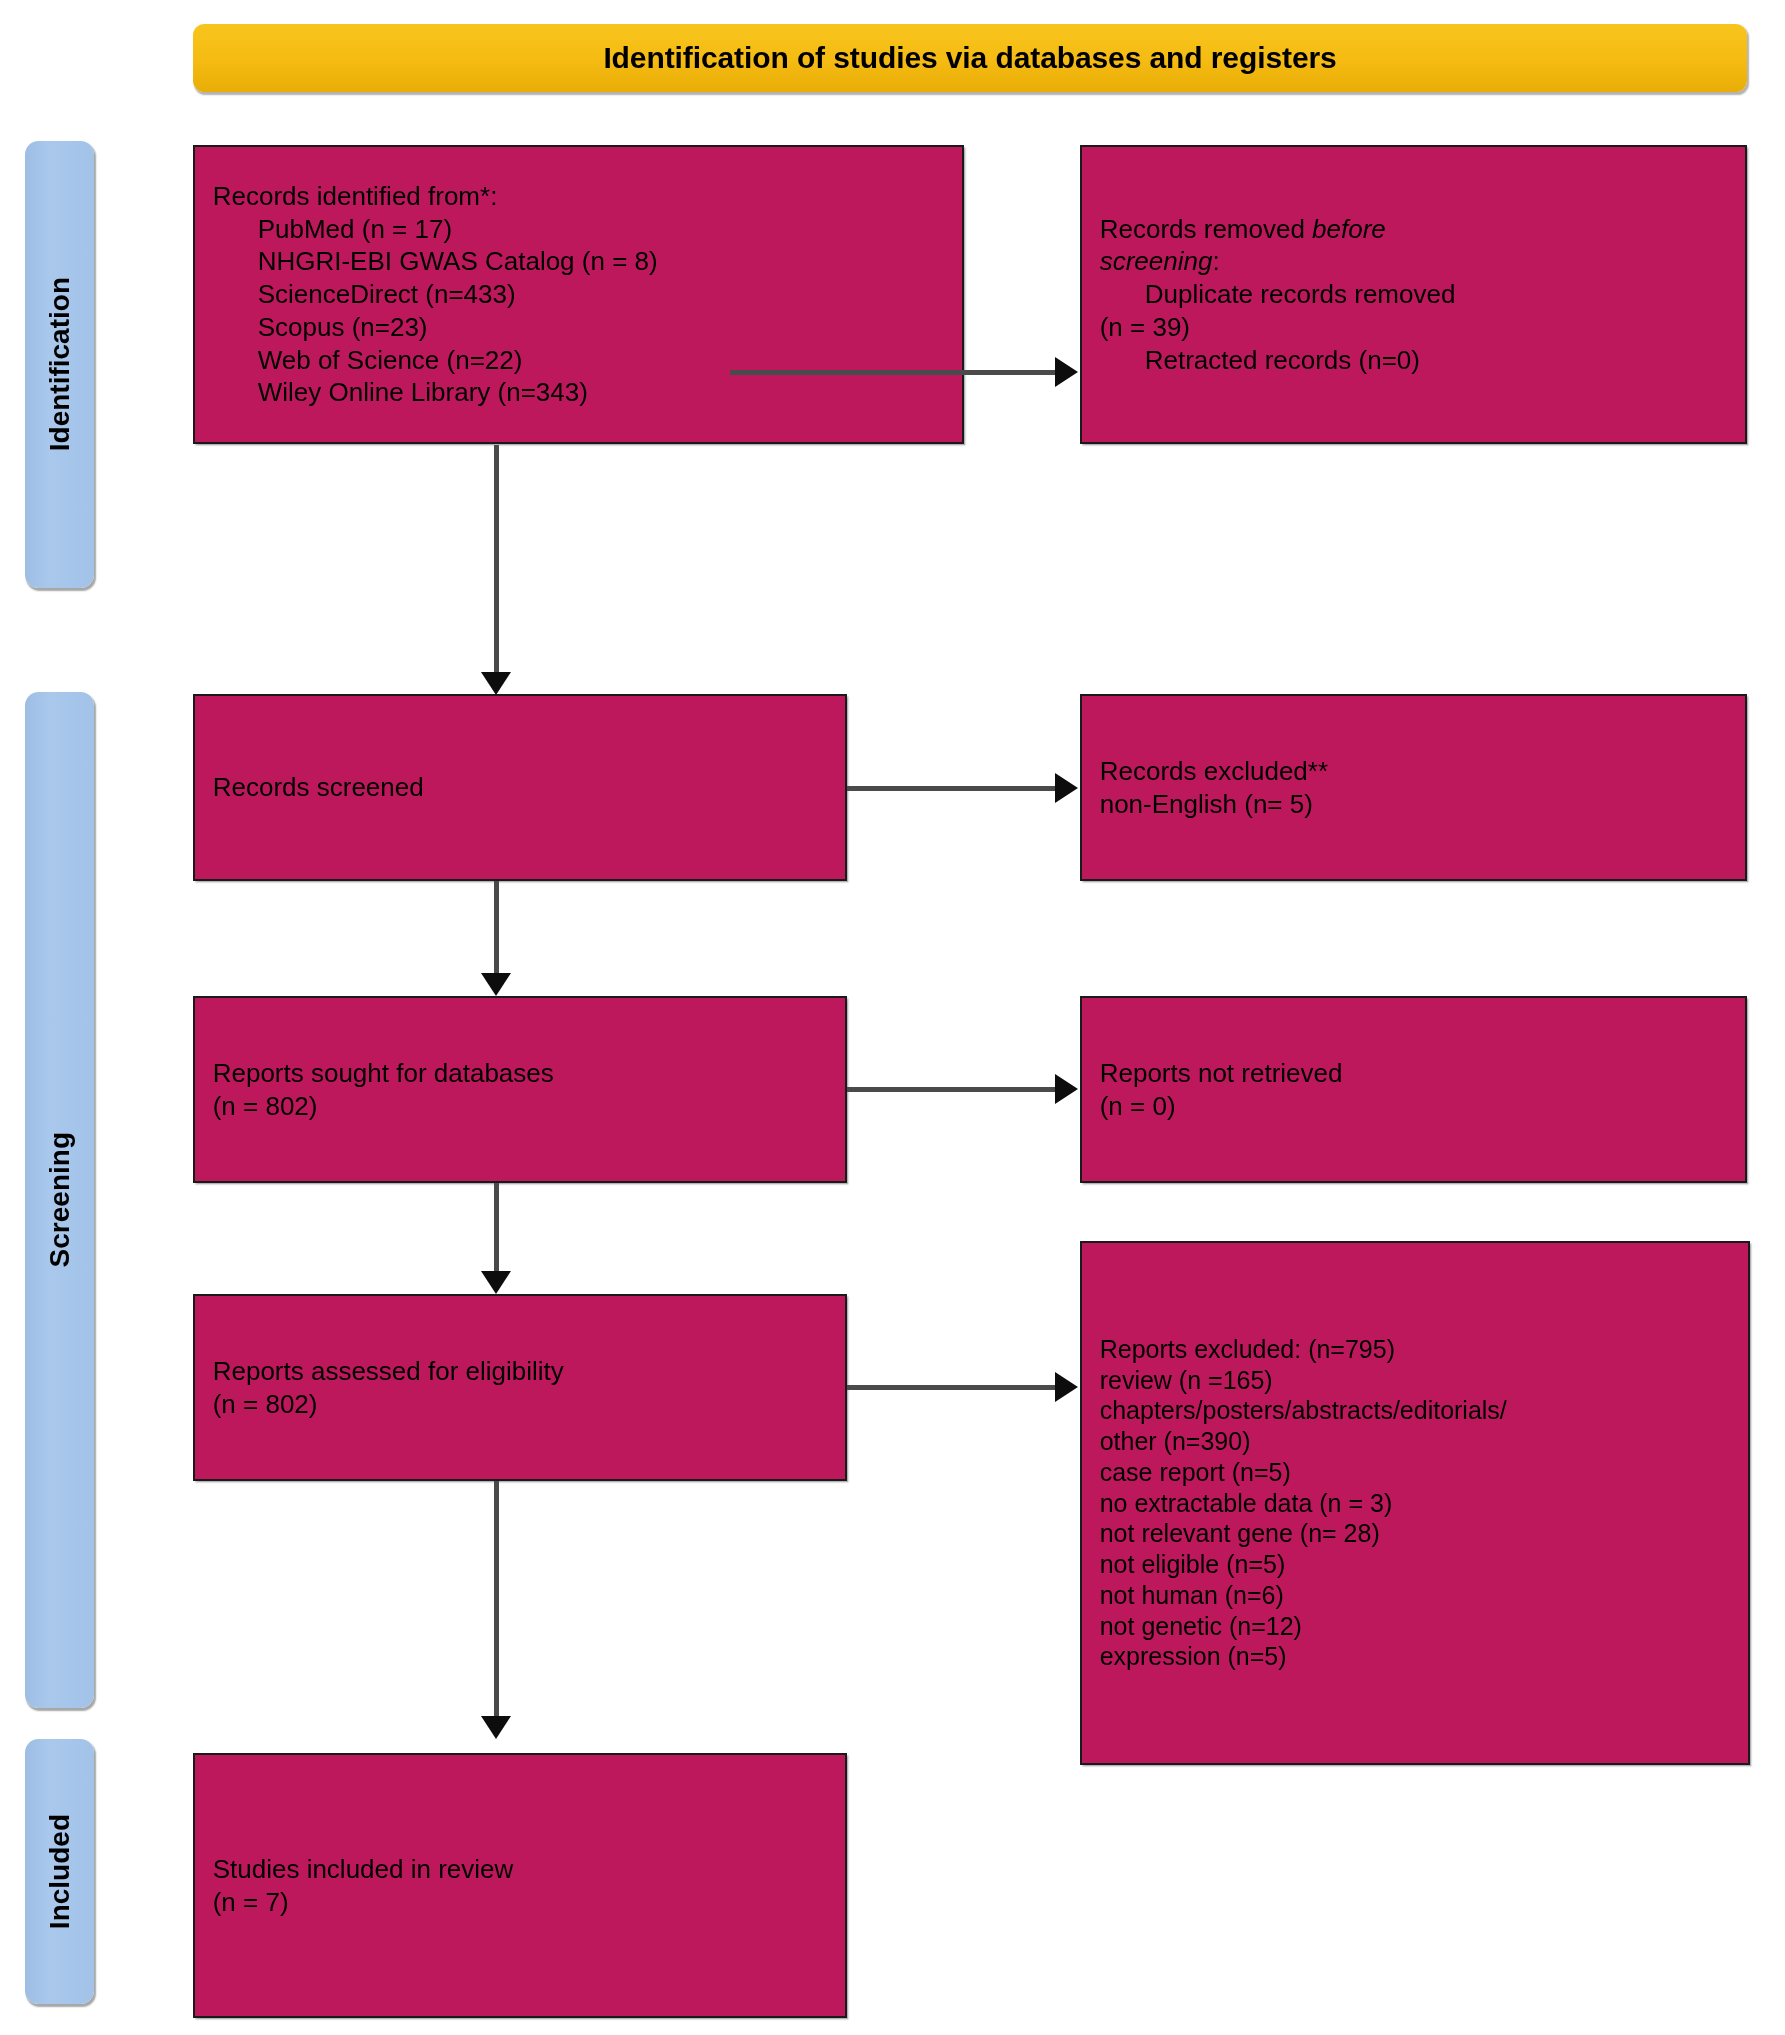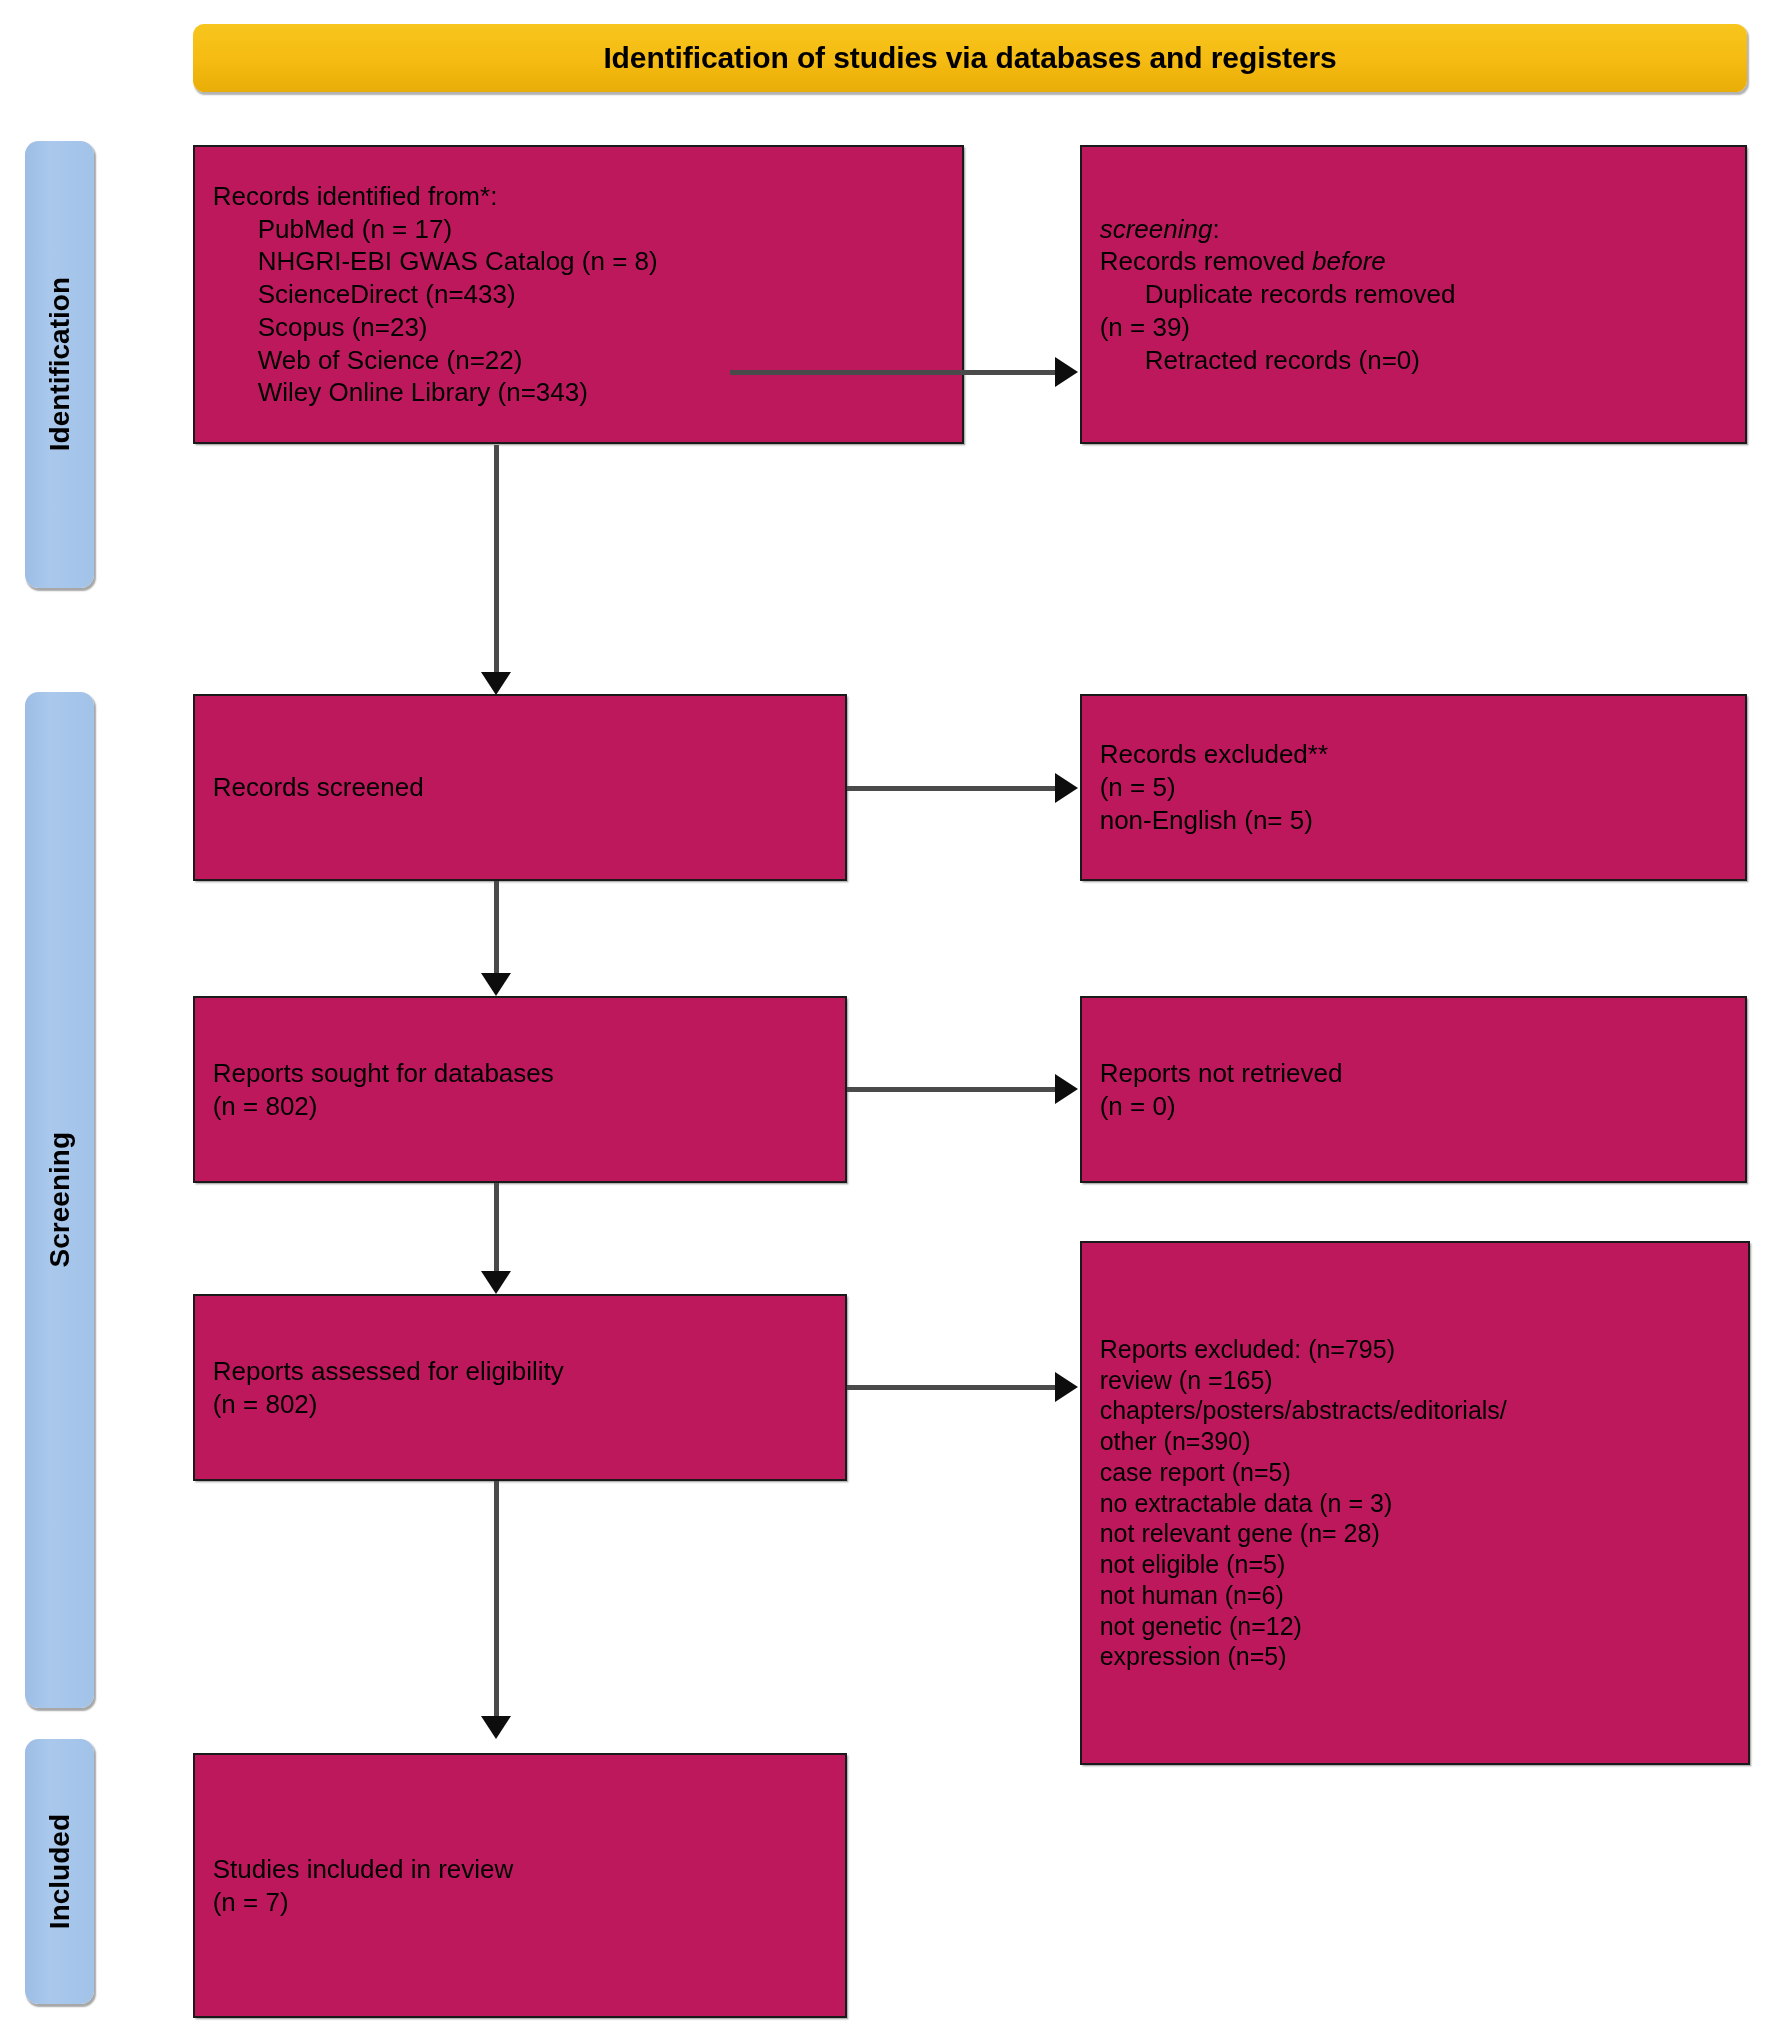--- a/index.html
+++ b/index.html
@@ -157,38 +157,37 @@
       <div class="line indent">NHGRI-EBI GWAS Catalog (n = 8)</div>
       <div class="line indent">ScienceDirect (n=433)</div>
       <div class="line indent">Scopus (n=23)</div>
       <div class="line indent">Web of Science (n=22)</div>
       <div class="line indent">Wiley Online Library (n=343)</div>
     </div>
   </div>
 
   <div class="fbox" id="box-removed">
     <div class="body">
+      <div class="line"><span>Records removed </span><span class="ital">before</span></div>
       <div class="line"><span class="ital">screening</span><span>:</span></div>
-      <div class="line"><span>Records removed </span><span class="ital">before</span></div>
       <div class="line indent">Duplicate records removed</div>
       <div class="line">(n = 39)</div>
       <div class="line indent">Retracted records (n=0)</div>
     </div>
   </div>
 
   <div class="fbox" id="box-screened">
     <div class="body">
       <div class="line">Records screened</div>
     </div>
   </div>
 
   <div class="fbox" id="box-rec-excluded">
     <div class="body">
       <div class="line">Records excluded**</div>
-      <div class="line">(n = 5)</div>
       <div class="line">non-English (n= 5)</div>
     </div>
   </div>
 
   <div class="fbox" id="box-sought">
     <div class="body">
       <div class="line">Reports sought for databases</div>
       <div class="line">(n = 802)</div>
     </div>
   </div>

